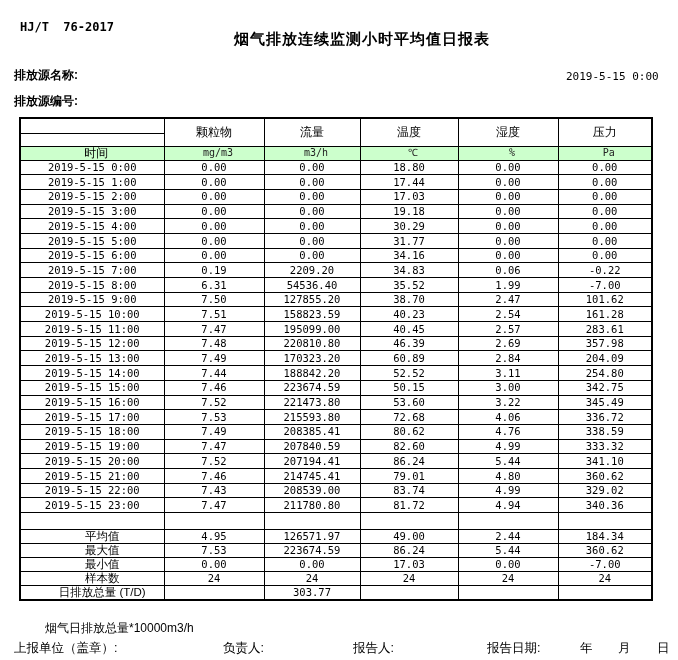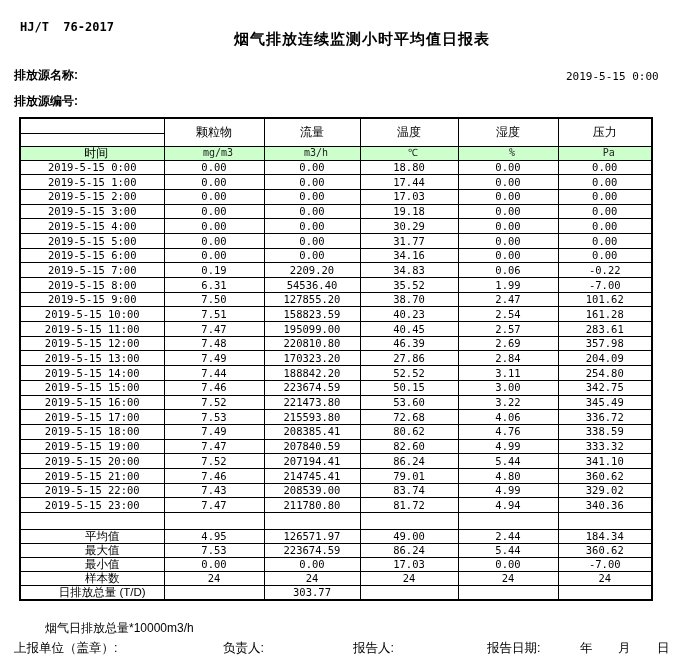--- a/index.html
+++ b/index.html
@@ -207,21 +207,21 @@
           <td>7.48</td>
           <td>220810.80</td>
           <td>46.39</td>
           <td>2.69</td>
           <td>357.98</td>
         </tr>
         <tr class="hour-row">
           <td>2019-5-15 13:00</td>
           <td>7.49</td>
           <td>170323.20</td>
-          <td>27.86</td>
+          <td>60.89</td>
           <td>2.84</td>
           <td>204.09</td>
         </tr>
         <tr class="hour-row">
           <td>2019-5-15 14:00</td>
           <td>7.44</td>
           <td>188842.20</td>
           <td>52.52</td>
           <td>3.11</td>
           <td>254.80</td>

